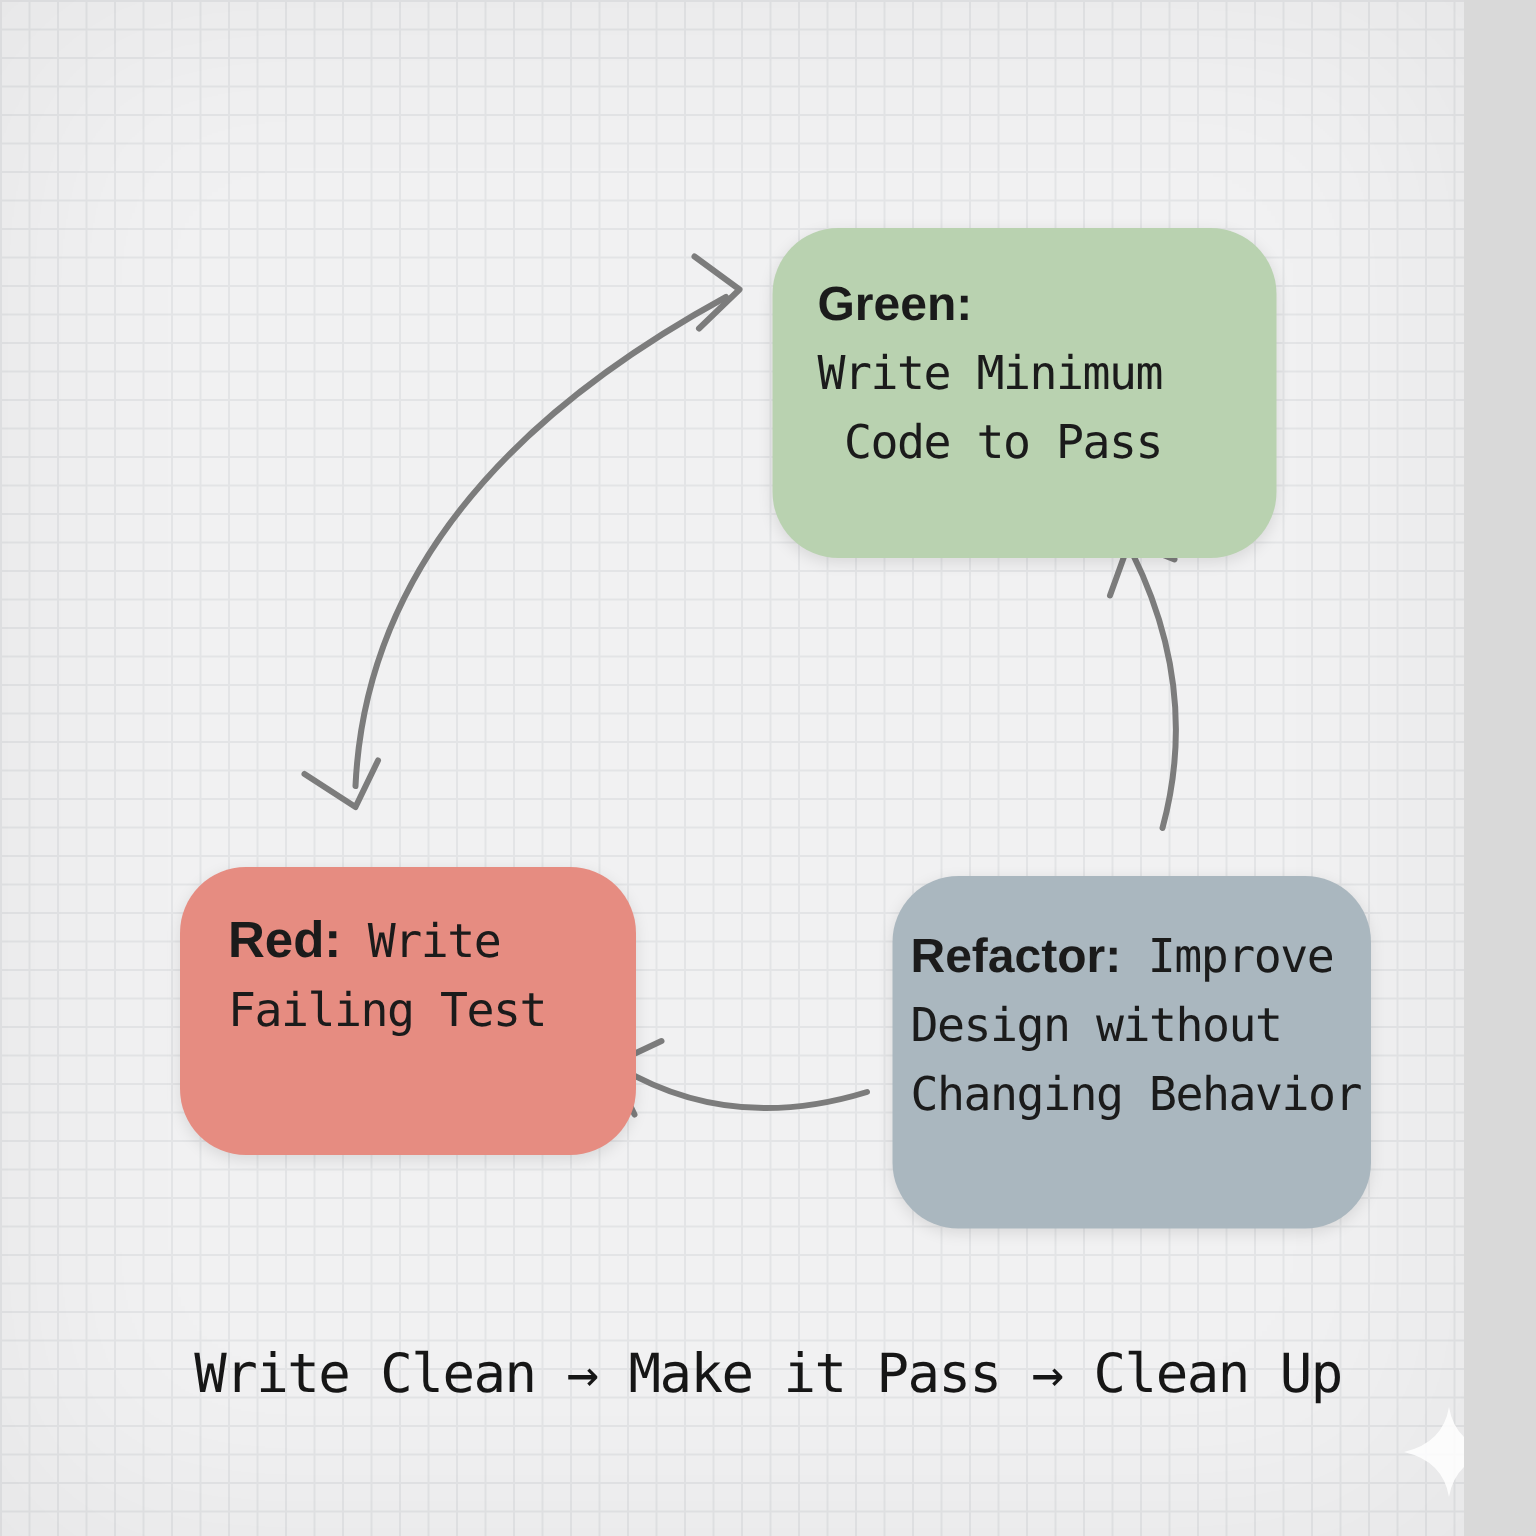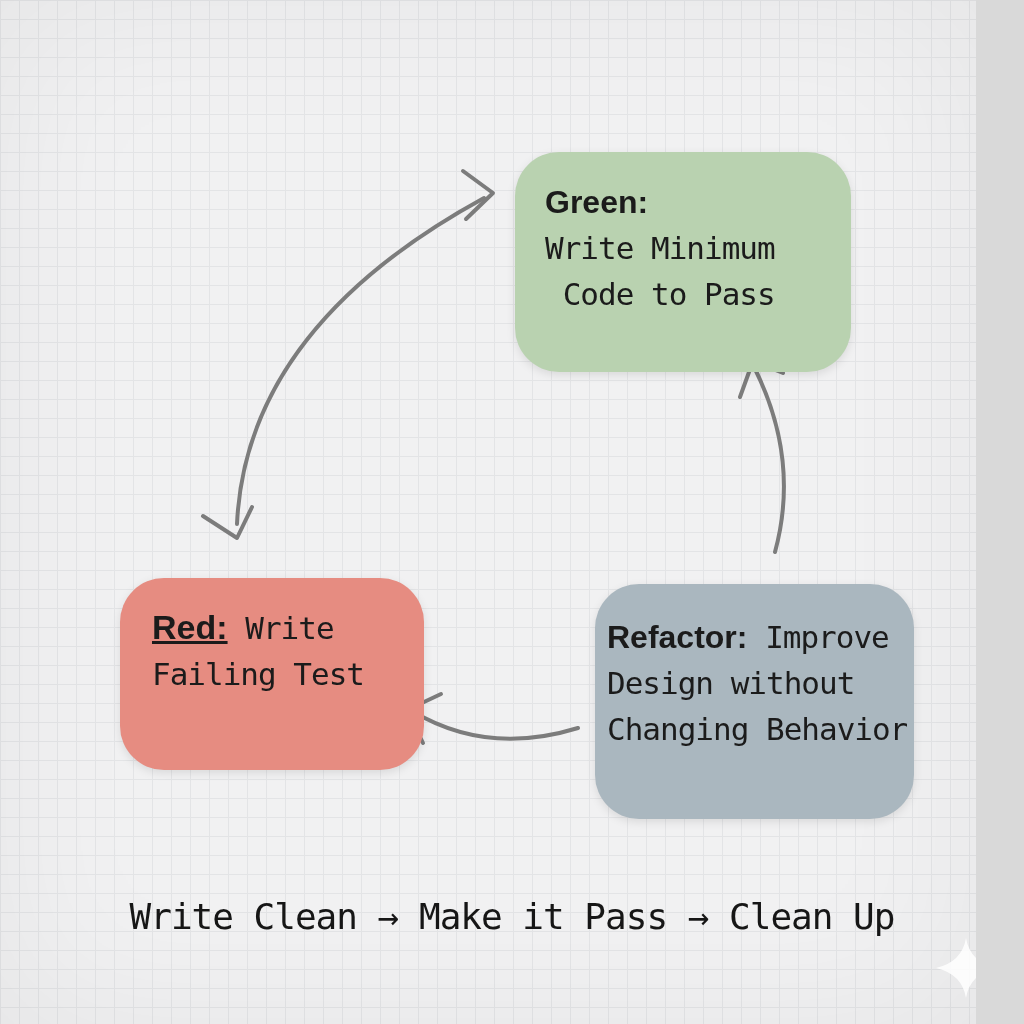--- a/index.html
+++ b/index.html
@@ -39,21 +39,20 @@
   }
   .node-heading {
     font-family: "Liberation Sans", sans-serif;
     font-weight: 600;
     letter-spacing: 0px;
     font-size: 32px;
   }
   .node-red .node-heading {
     font-weight: 700;
     font-size: 34px;
-    text-decoration: underline;
   }
   .node-green { left: 515px; top: 152px; width: 306px; height: 193px; padding: 27px 0 0 30px; }
   .node-red   { left: 120px; top: 578px; width: 272px; height: 166px; padding: 26px 0 0 32px; }
   .node-refactor { left: 595px; top: 584px; width: 307px; height: 205px; padding: 30px 0 0 12px; overflow: visible; }
   .formula {
     position: absolute;
     left: 0; top: 896px;
     width: 1024px;
     text-align: center;
     font-size: 36px;

